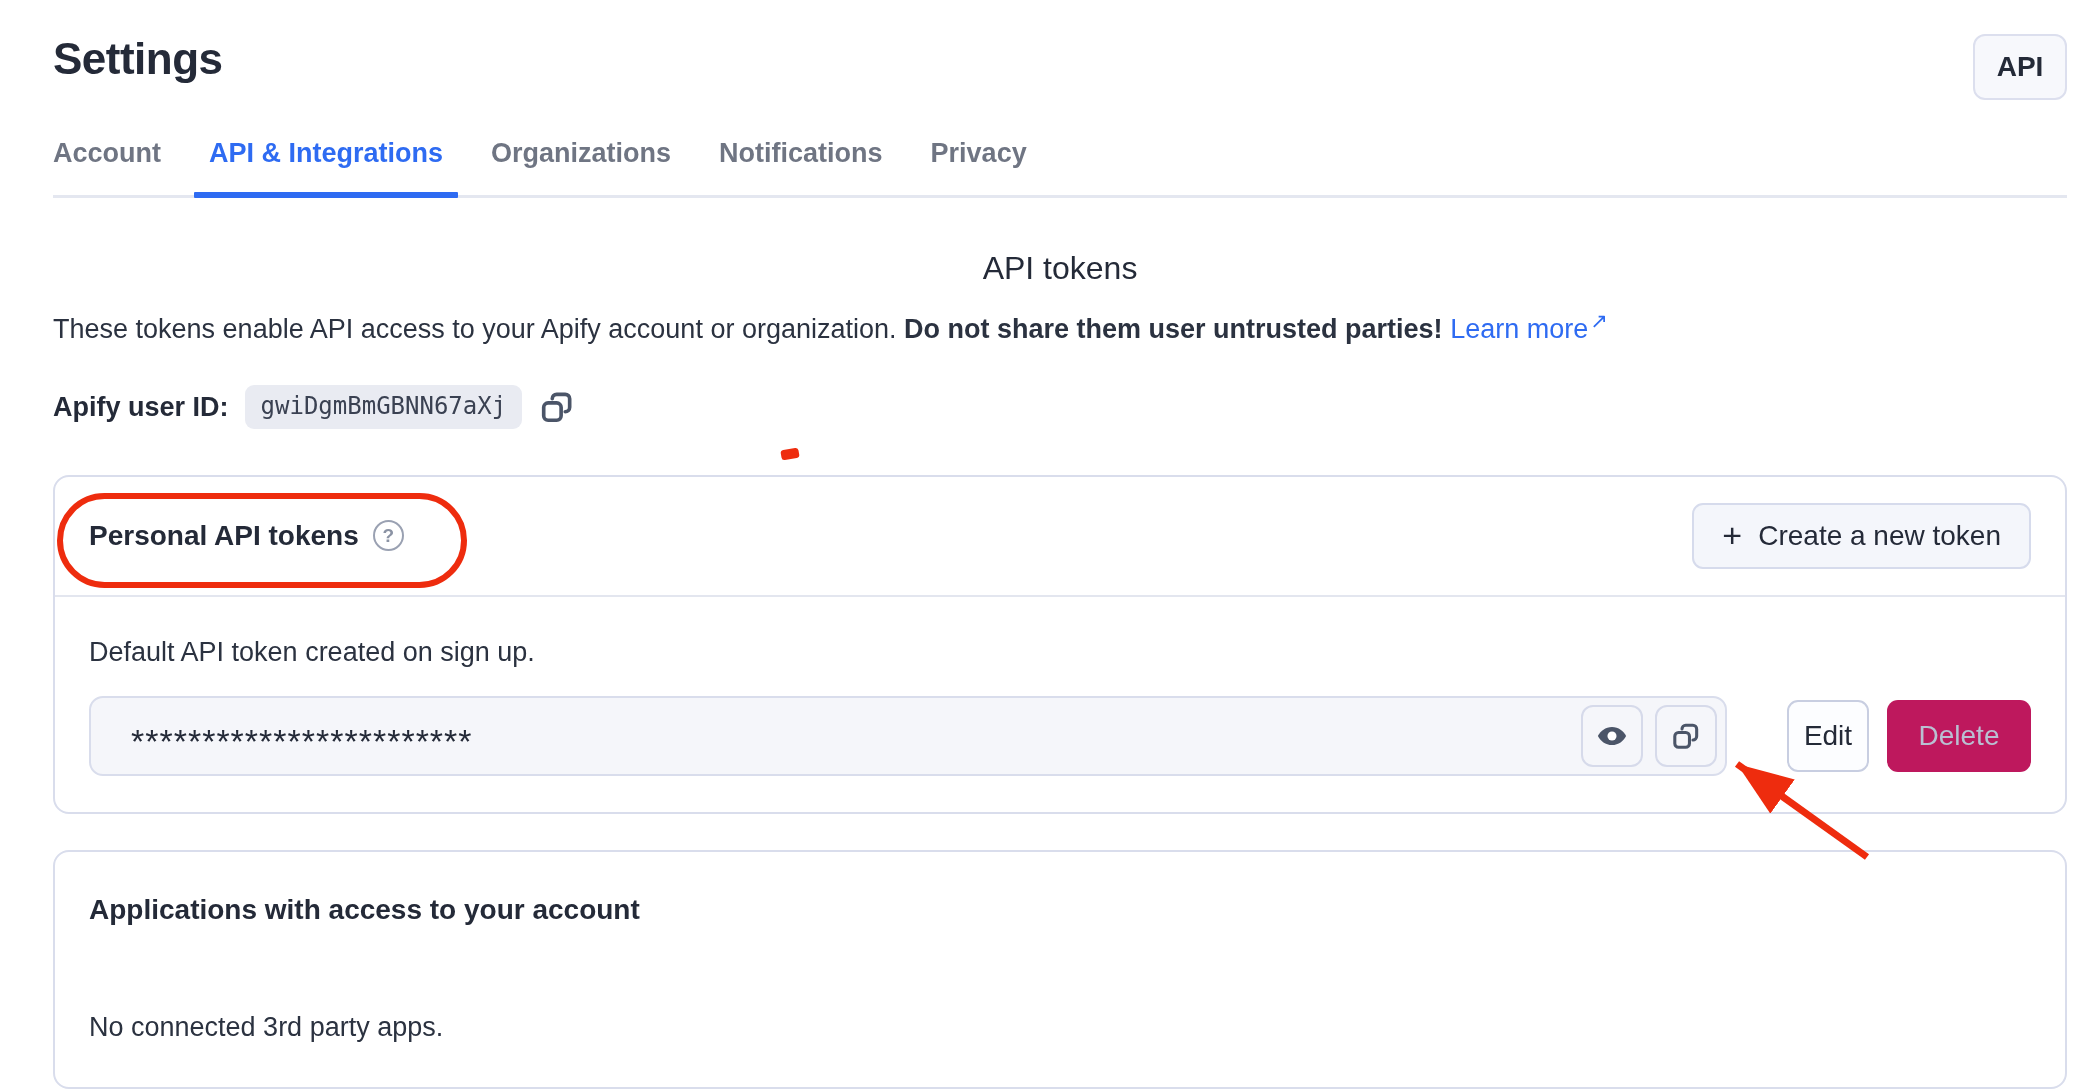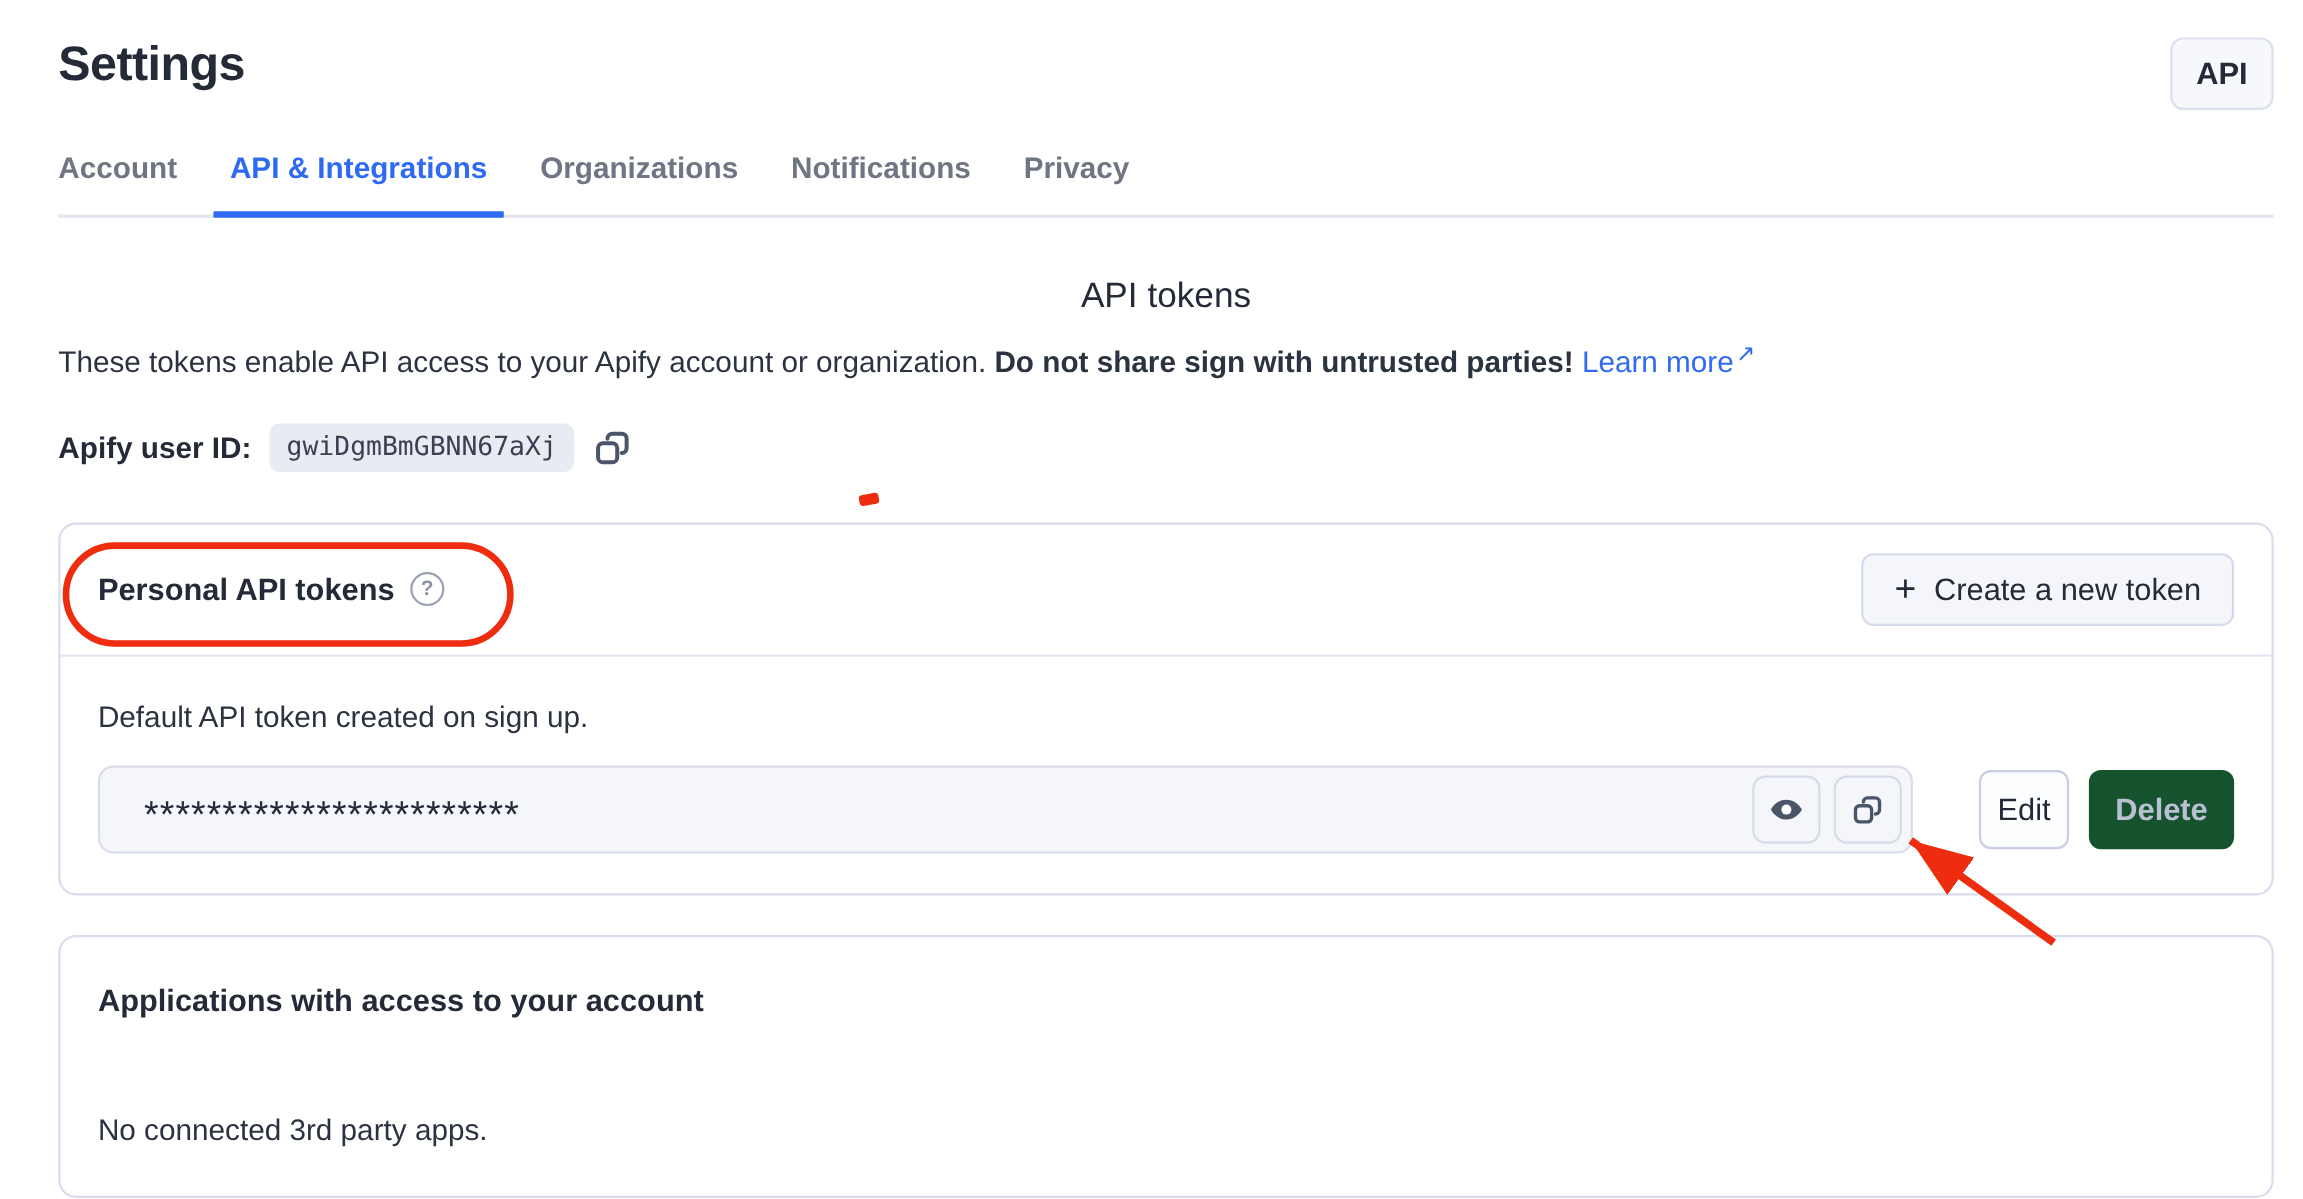--- a/index.html
+++ b/index.html
@@ -53,21 +53,21 @@
   .card-body { padding:40px 34px 36px; }
   .token-desc { font-size:27px; color:#2b3240; }
   .token-row { margin-top:28px; display:flex; align-items:center; }
   .token-field { flex:1; height:80px; background:#f5f6fa; border:2px solid #d9ddec; border-radius:14px;
                  display:flex; align-items:center; padding:0 8px 0 40px; cursor:text; }
   .masked { flex:1; font-size:34px; letter-spacing:1px; color:#242a38; transform:translateY(5px);
             white-space:nowrap; overflow:hidden; }
   .icon-btn { width:62px; height:62px; border:2px solid #d6daea; border-radius:12px; background:transparent;
               display:flex; align-items:center; justify-content:center; cursor:pointer; margin-left:12px; }
   .btn-edit { margin-left:60px; width:82px; height:72px; background:#fcfdff; border:2px solid #c8cee1; }
-  .btn-delete { margin-left:18px; width:132px; height:72px; background:#14532d; color:#b9c0d2; border:none; cursor:default;font-weight:bold; }
+  .btn-delete { margin-left:18px; width:144px; height:72px; background:#be185d; color:#b9c0d2; border:none; cursor:default; }
 
   .card-apps { margin-top:36px; padding:42px 34px 44px; }
   .apps-empty { margin-top:86px; font-size:27px; color:#2b3240; }
 
   
   .annot { position:absolute; pointer-events:none; }
   .annot-ellipse { left:57px; top:493px; width:410px; height:95px;
                    border:6px solid #ee2c0e; border-radius:48px; }
   .annot-dash { left:781px; top:449px; width:18px; height:10px; background:#ee2c0e;
                 border-radius:3px; transform:rotate(-10deg); }
@@ -89,21 +89,21 @@
     <div class="tab">Account</div>
     <div class="tab active">API &amp; Integrations</div>
     <div class="tab">Organizations</div>
     <div class="tab">Notifications</div>
     <div class="tab">Privacy</div>
   </div>
 
   <div class="section-title">API tokens</div>
 
   <div class="section-desc">
-    <span>These tokens enable API access to your Apify account or organization. </span><b>Do not share sign with untrusted parties!</b>
+    <span>These tokens enable API access to your Apify account or organization. </span><b>Do not share them user untrusted parties!</b>
     <span class="link"><span>Learn more</span><span class="link-arrow">↗</span></span>
   </div>
 
   <div class="userid-row">
     <span class="userid-label">Apify user ID:</span>
     <span class="userid-badge">gwiDgmBmGBNN67aXj</span>
     <span class="inline-copy">
       <svg class="glyph" width="38" height="38" viewBox="0 0 24 24" fill="none" stroke="#4b5568" stroke-width="2.3" stroke-linecap="round" stroke-linejoin="round">
         <rect x="3.6" y="9.4" width="11" height="11" rx="2.8"></rect>
         <path d="M9 6.8 A2.8 2.8 0 0 1 11.8 4 h5.4 A2.8 2.8 0 0 1 20 6.8 v5.4 A2.8 2.8 0 0 1 17.2 15"></path>

